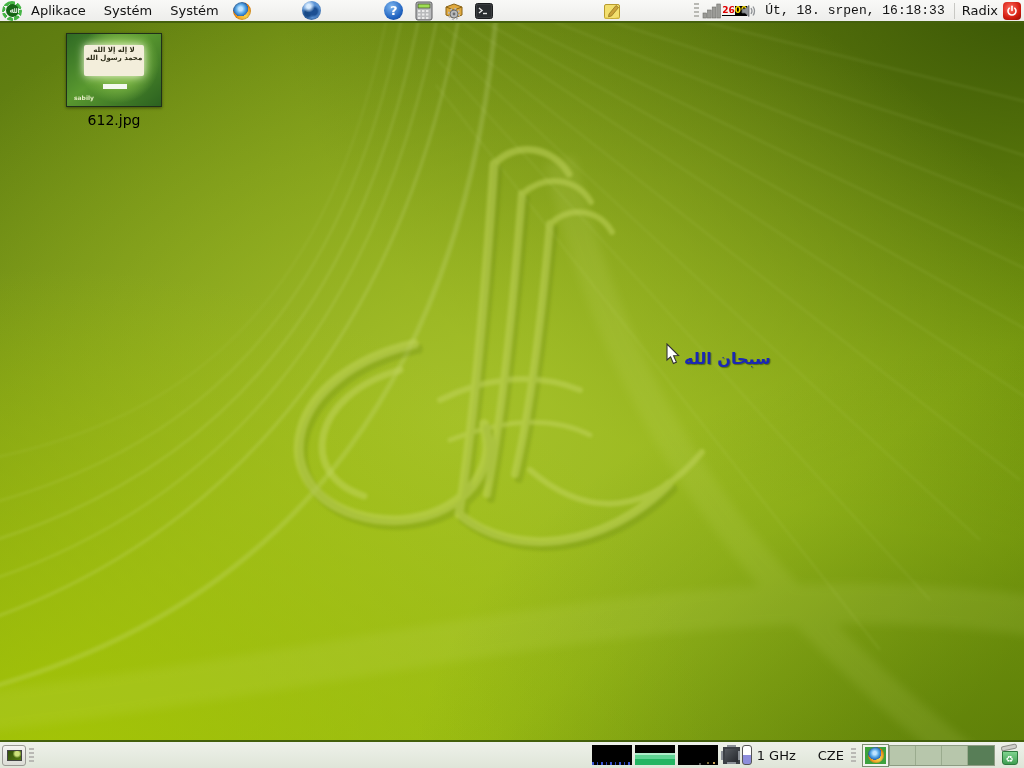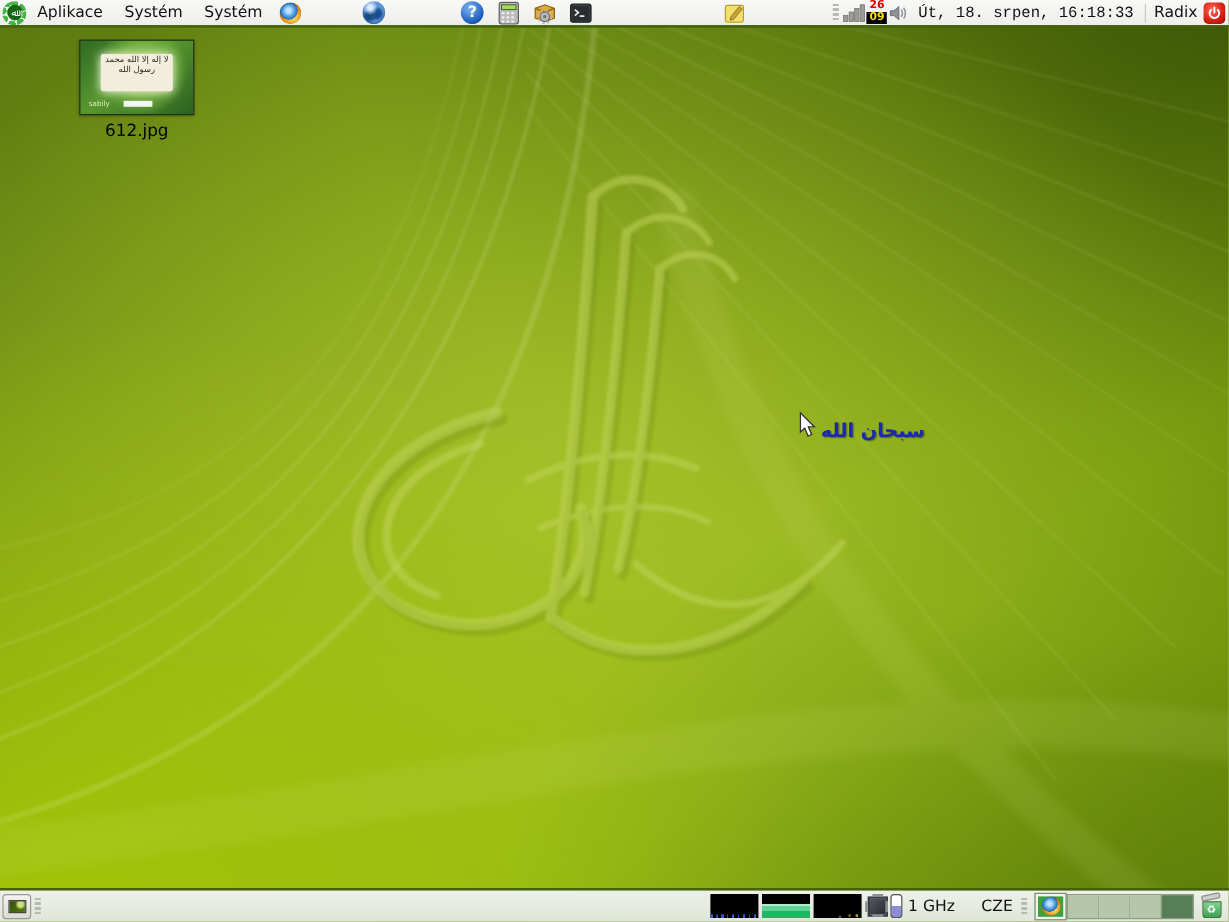--- a/index.html
+++ b/index.html
@@ -59,21 +59,21 @@
   .help-icon { width:19px; height:19px; border-radius:50%;
      background:radial-gradient(circle at 38% 30%, #7db6ef, #1f62c0 65%, #123e83);
      color:#fff; font-weight:bold; font-size:13px; display:flex; align-items:center; justify-content:center; }
 
   
   .power-icon { width:18px; height:18px; border-radius:4px;
      background:radial-gradient(circle at 40% 35%, #ff6b5e, #d41d10 60%, #8f0d05);
      display:flex; align-items:center; justify-content:center; }
 
   
-  .sensor { display:flex; flex-direction:column; width:17px; line-height:1; text-align:center;
+  .sensor { display:flex; flex-direction:row; width:17px; line-height:1; text-align:center;
             font-size:9px; font-weight:bold; }
   .sensor-top { color:#e00000; background:#f4f4f2; border-bottom:1px solid #000; }
   .sensor-bottom { color:#ffdf00; background:#000; }
 
   .clock { padding:0 6px; white-space:nowrap;font-family:Liberation Mono, monospace; }
   .vsep { width:1px; height:16px; background:#c8c8c4; margin:0 3px; }
   .username { padding:0 4px; }
 
   
   .showdesk-btn { width:24px; height:21px; border:1px solid #9a9a94; border-radius:3px;
@@ -113,24 +113,24 @@
   .trash { width:21px; height:20px; margin:0 2px 0 4px; position:relative;
       display:flex; align-items:flex-end; justify-content:center; }
   .trash-lid { position:absolute; top:0; left:2px; width:16px; height:5px; background:#cfcfca;
       border:1px solid #8e8e88; border-radius:2px; transform:rotate(-12deg); }
   .trash-body { width:16px; height:14px; background:linear-gradient(#7fd48f,#3f9e52);
       border:1px solid #2d7a3c; border-radius:0 0 3px 3px; color:#fff; font-size:9px;
       line-height:14px; text-align:center; }
 
   
   .desktop-icon { position:absolute; left:62px; top:33px; width:104px; text-align:center; }
-  .thumb-frame { width:96px; height:63px; margin:0 auto; border:1px solid #20301a;
+  .thumb-frame { width:96px; height:74px; margin:0 auto; border:1px solid #20301a;
       box-shadow:0 1px 3px rgba(0,0,0,.45); position:relative; overflow:hidden;
       background:radial-gradient(circle at 55% 40%, #7cb644 0 30%, rgba(0,0,0,0) 60%),
-                 linear-gradient(140deg,#2f6a24,#59982f 45%,#2b6120); }
+                 linear-gradient(140deg,#2f6a24,#59982f 45%,#2b6120);font-weight:bold; }
   .shahada-panel { position:absolute; left:17px; top:11px; width:60px; height:31px;
       background:#f3eedb; border-radius:2px; box-shadow:0 0 8px rgba(255,255,240,.9);
       color:#2c2c18; font-size:7px; line-height:1.2; overflow:hidden; padding:1px; direction:rtl; }
   .thumb-bar { position:absolute; left:36px; top:50px; width:24px; height:5px; background:#fff; opacity:.92; }
   .thumb-brand { position:absolute; left:7px; bottom:5px; font-size:6px; color:#e3ecc2; text-align:left; }
   .icon-label { margin-top:5px; font-size:14px; color:#000; }
 
   .dhikr-text { position:absolute; left:684px; top:349px; color:#1b28b4; font-weight:bold;
       font-size:16px; direction:rtl; text-shadow:1px 1px 1px rgba(10,30,10,.45); white-space:nowrap; }
 

